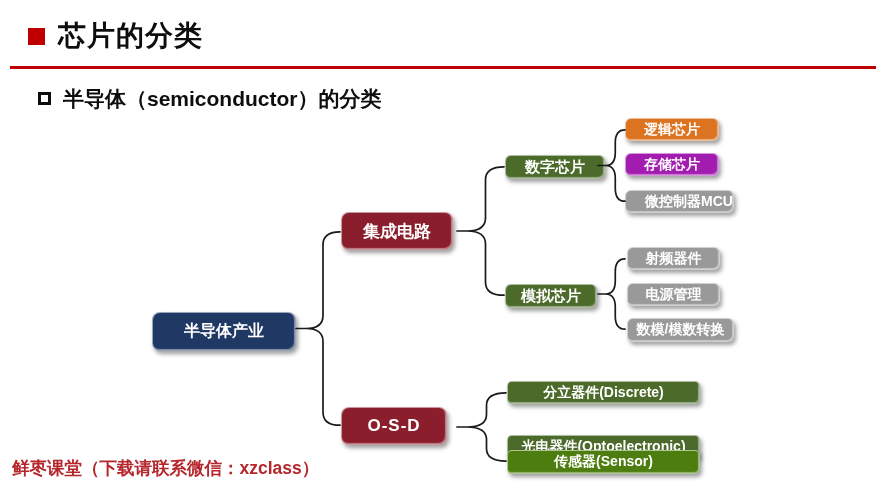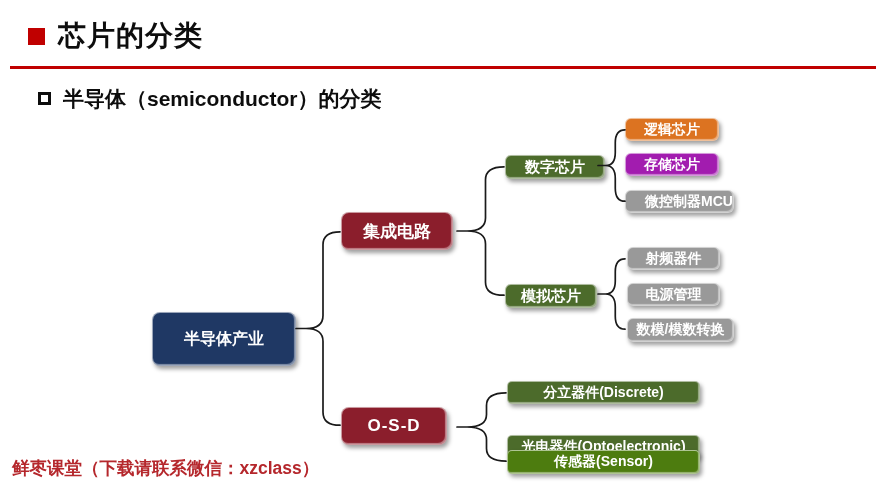--- a/index.html
+++ b/index.html
@@ -72,21 +72,21 @@
     display: flex;
     align-items: center;
     justify-content: center;
     color: #ffffff;
     font-weight: 700;
     text-align: center;
     box-shadow: 2px 3px 4px rgba(0,0,0,0.38), inset -1px -1px 1px rgba(255,255,255,0.45);
     border: 1px solid rgba(255,255,255,0.55);
     white-space: nowrap;
   }
-  .n-root     { left:152px; top:312px; width:144px; height:54px; border-radius:8px; font-size:16px; }
+  .n-root     { left:152px; top:312px; width:144px; height:39px; border-radius:8px; font-size:16px; }
   .n-ic       { left:341px; top:212px; width:112px; height:38px; border-radius:8px; font-size:17px; }
   .n-osd      { left:341px; top:407px; width:106px; height:38px; border-radius:8px; font-size:17px; letter-spacing:1px;text-align:center; }
   .n-digital  { left:505px; top:155px; width:100px;  height:24px; border-radius:6px; font-size:15px; }
   .n-analog   { left:505px; top:284px; width:92px;  height:24px; border-radius:6px; font-size:15px; }
   .n-logic    { left:625px; top:118px; width:94px;  height:23px; border-radius:6px; font-size:14px; }
   .n-memory   { left:625px; top:153px; width:94px;  height:23px; border-radius:6px; font-size:14px; }
   .n-mcu      { left:625px; top:190px; width:109px; height:23px; border-radius:6px; font-size:14px;padding-left:19px; }
   .n-rf       { left:627px; top:247px; width:93px;  height:23px; border-radius:6px; font-size:14px; }
   .n-power    { left:627px; top:283px; width:93px;  height:23px; border-radius:6px; font-size:14px; }
   .n-adc      { left:627px; top:318px; width:107px; height:24px; border-radius:6px; font-size:14px; }

